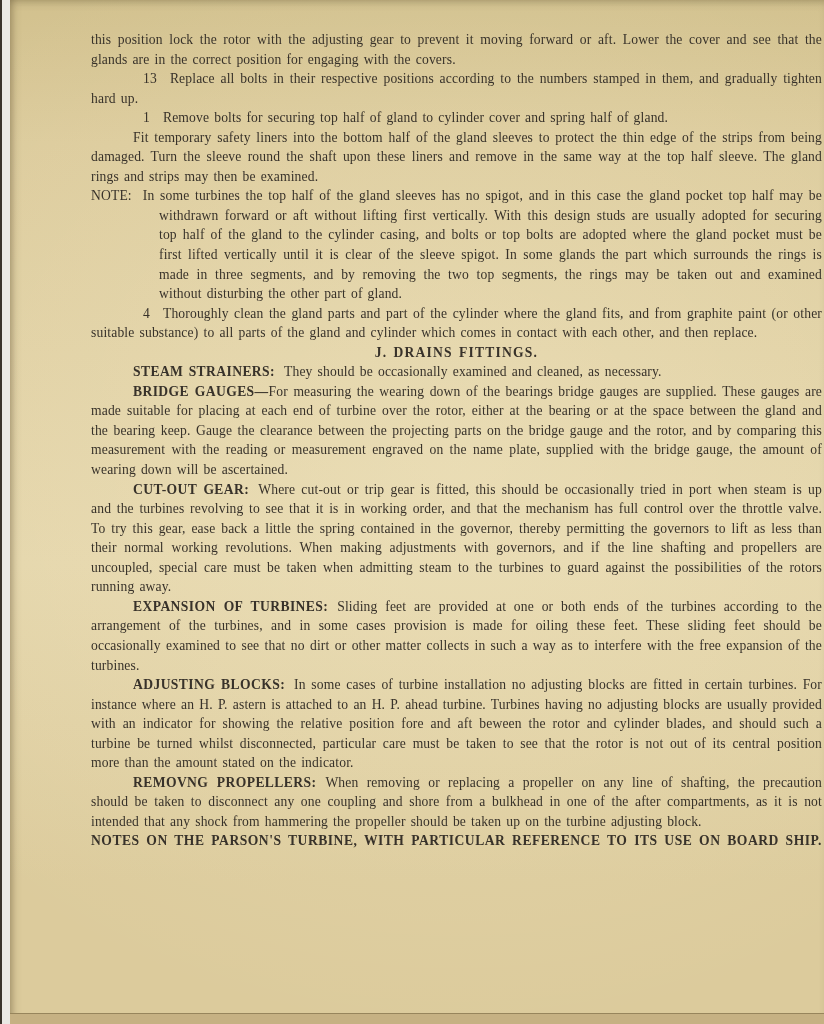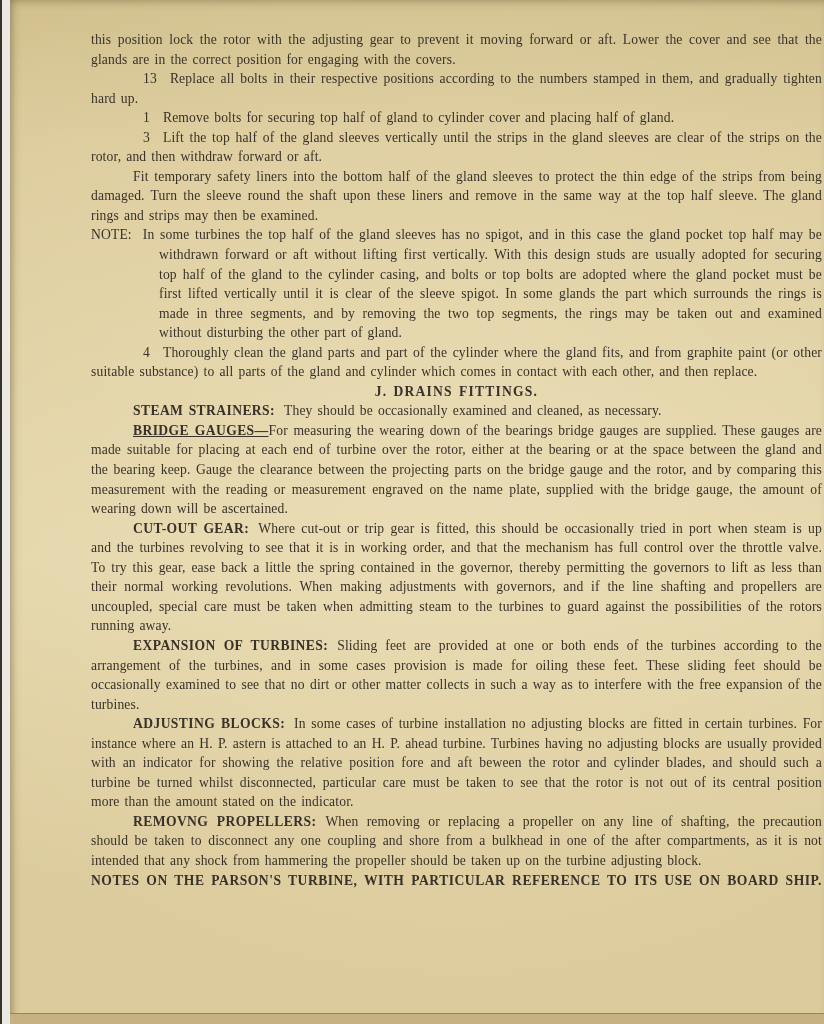--- a/index.html
+++ b/index.html
@@ -61,21 +61,21 @@
   }
   p { margin: 0; }
   .p-plain  { text-indent: 0; }
   .p-indent { text-indent: 42px; }
   .p-num    { text-indent: 52px; font-family: Liberation Serif, serif; }
   .p-note   { padding-left: 68px; text-indent: -68px; }
   .lead     { margin-right: 9px; }
   .p-num .lead  { margin-right: 13px; font-weight: normal; }
   .p-note .lead { margin-right: 11px; }
   .p-runin .lead { font-weight: bold; letter-spacing: 0.4px; }
-  .p-runin .lead.no-gap { margin-right: 0; text-decoration: underline; }
+  .p-runin .lead.no-gap { margin-right: 0; }
   .h-center {
     text-align: center;
     font-weight: bold;
     letter-spacing: 1.2px;
     text-indent: 0;
   }
   .h-left {
     font-weight: bold;
     letter-spacing: 0.5px;
     text-align: justify;
@@ -88,24 +88,23 @@
 
 <div class="scan">
   <div class="paper">
     <div class="text-block">
 
       <p class="p-plain">this position lock the rotor with the adjusting gear to prevent it moving forward or aft.  Lower the cover and see that the glands are in the correct position for engaging with the covers.</p>
 
       <p class="p-num"><span class="lead">13</span><span>Replace all bolts in their respective positions according to the numbers stamped in them, and gradually tighten hard up.</span></p>
 
 
-      <p class="p-num"><span class="lead">1</span><span>Remove bolts for securing top half of gland to cylinder cover and placing half of gland.</span></p>
+      <p class="p-num"><span class="lead">1</span><span>Remove bolts for securing top half of gland to cylinder cover and spring half of gland.</span></p>
 
 
-      <p class="p-num"><span class="lead">3</span><span>Lift the top half of the gland sleeves vertically until the strips in the gland sleeves are clear of the strips on the rotor, and then withdraw forward or aft.</span></p>
 
       <p class="p-indent">Fit temporary safety liners into the bottom half of the gland sleeves to protect the thin edge of the strips from being damaged.  Turn the sleeve round the shaft upon these liners and remove in the same way at the top half sleeve.  The gland rings and strips may then be examined.</p>
 
       <p class="p-note"><span class="lead">NOTE:</span><span>In some turbines the top half of the gland sleeves has no spigot, and in this case the gland pocket top half may be withdrawn forward or aft without lifting first vertically.  With this design studs are usually adopted for securing top half of the gland to the cylinder casing, and bolts or top bolts are adopted where the gland pocket must be first lifted vertically until it is clear of the sleeve spigot.  In some glands the part which surrounds the rings is made in three segments, and by removing the two top segments, the rings may be taken out and examined without disturbing the other part of gland.</span></p>
 
       <p class="p-num"><span class="lead">4</span><span>Thoroughly clean the gland parts and part of the cylinder where the gland fits, and from graphite paint (or other suitable substance) to all parts of the gland and cylinder which comes in contact with each other, and then replace.</span></p>
 
       <p class="h-center">J. DRAINS FITTINGS.</p>
 
       <p class="p-indent p-runin"><span class="lead">STEAM STRAINERS:</span><span>They should be occasionally examined and cleaned, as necessary.</span></p>

